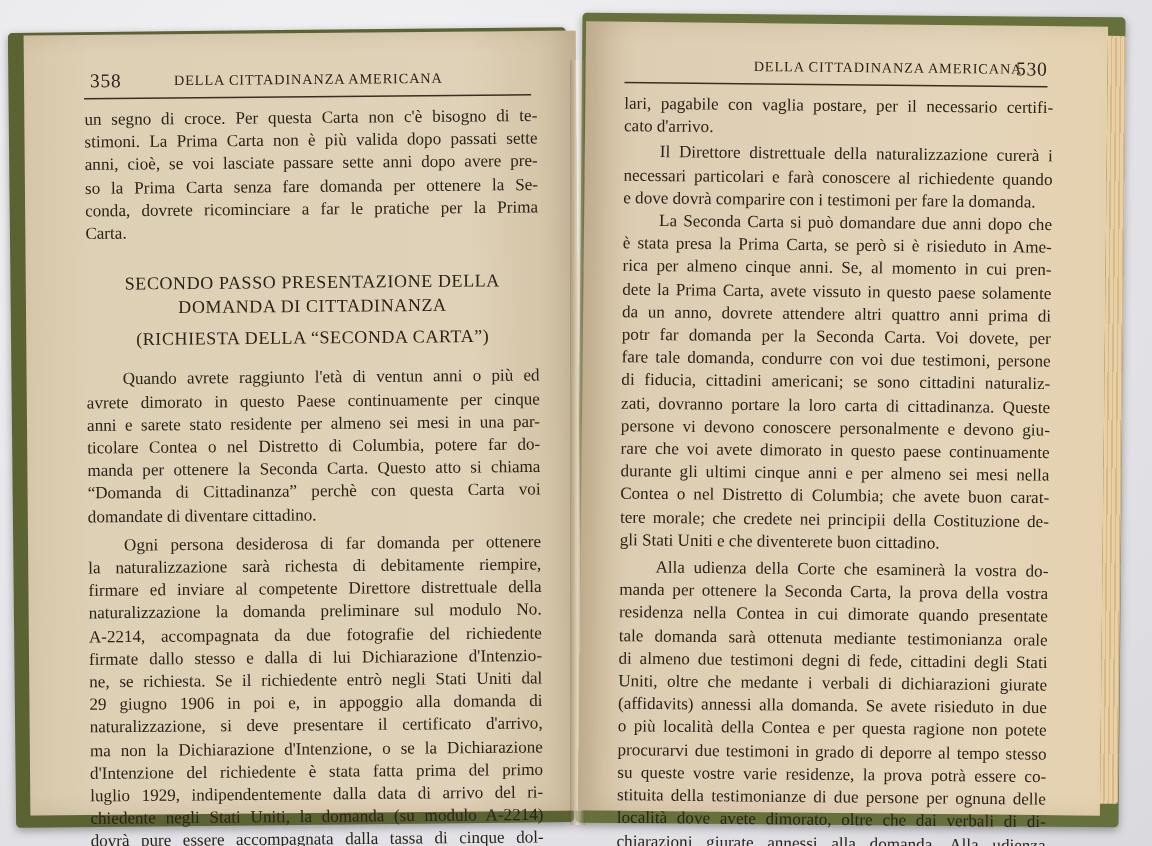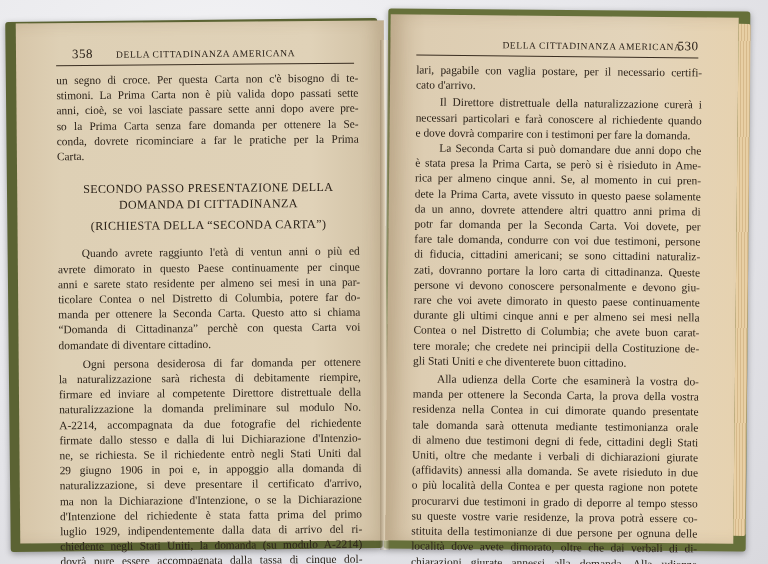--- a/index.html
+++ b/index.html
@@ -40,21 +40,21 @@
       position:absolute; right:-12px; top:6px; width:12px; height:512px;
       background: repeating-linear-gradient(90deg, #e8cfa4 0 2px, #d6b98b 2px 3px);
       border-radius:0 2px 2px 0;
     }
     .header {
       position:absolute; left:40px; right:30px; top:22px; height:20px;
       border-bottom:1.2px solid #3a2e22;
     }
     .page.right .header { left:26px; right:40px; top:20px; }
     .page-num { position:absolute; bottom:3px; font-size:13px; letter-spacing:0.5px; }
-    .page.left .page-num { left:16px;text-align:center; }
+    .page.left .page-num { left:4px;text-align:center; }
     .page.right .page-num { right:0; }
     .running-head {
       position:absolute; bottom:5px; font-size:9.5px; letter-spacing:0.6px;
       font-variant: small-caps; text-transform:uppercase;
     }
     .page.left .running-head { left:60px; }
     .page.right .running-head { left:86px; }
     .body {
       position:absolute; left:40px; right:26px; top:50px;
       font-size:11.4px; line-height:15.2px; text-align:justify;

